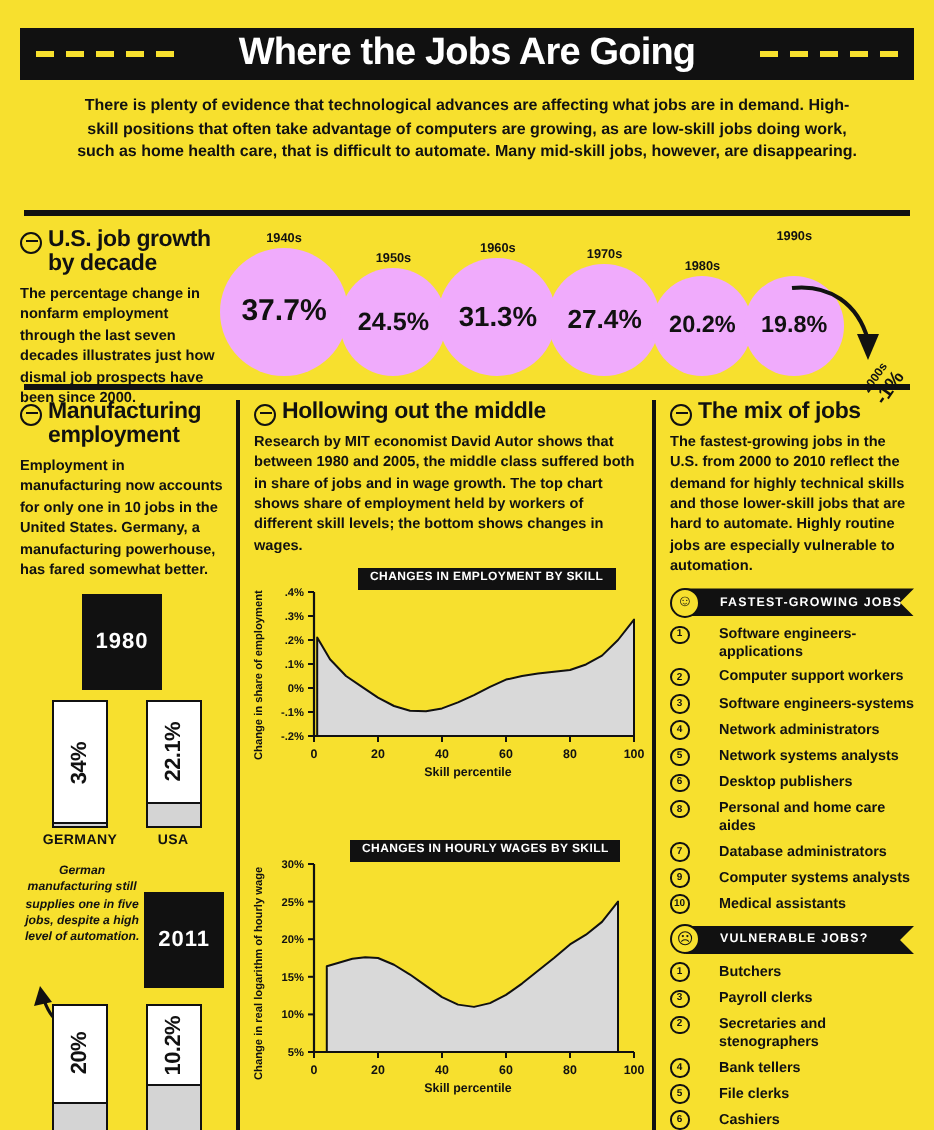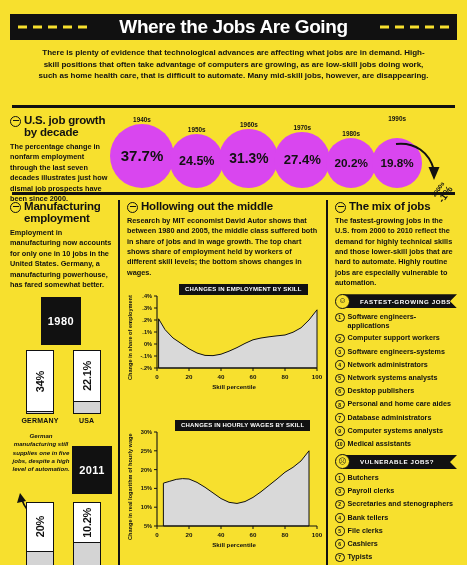--- a/index.html
+++ b/index.html
@@ -45,21 +45,21 @@
   .sec-body{font-size:7.3px;line-height:1.42;font-weight:bold;margin-top:3px;}
 
   
   .row1{display:flex;margin-top:6px;height:78px;}
   .row1-left{width:100px;flex:0 0 auto;}
   .row1-right{flex:1;position:relative;}
   .circles{position:absolute;left:0;bottom:4px;display:flex;align-items:flex-end;}
   .circ-wrap{position:relative;display:flex;flex-direction:column;align-items:center;}
   .circ-label{font-size:6.4px;font-weight:bold;margin-bottom:1px;}
   .circ{
-    border-radius:50%;background:#d946ef;display:flex;align-items:center;justify-content:center;
+    border-radius:50%;background:#f0abfc;display:flex;align-items:center;justify-content:center;
     font-weight:bold;color:#111;
   }
   .arrow-2000{position:absolute;right:2px;bottom:2px;width:62px;height:54px;}
   .lbl2000{
     position:absolute;right:2px;bottom:2px;
     transform:rotate(-55deg);transform-origin:bottom right;
     text-align:center;
   }
   .lbl2000 .d{font-size:6px;font-weight:bold;display:block;}
   .lbl2000 .v{font-size:10px;font-weight:bold;display:block;}
@@ -115,21 +115,21 @@
     position:relative;z-index:3;width:13px;height:13px;border-radius:50%;
     background:#f7e02e;border:1.4px solid #111;flex:0 0 auto;
     display:flex;align-items:center;justify-content:center;font-size:8px;line-height:1;
   }
   .ribbon-label{
     position:relative;z-index:3;color:#fff;font-size:6.2px;font-weight:bold;
     letter-spacing:0.6px;margin-left:10px;
   }
   .job-list{list-style:none;margin:4px 0 0 0;padding:0;}
   .job-list li{
-    display:flex;align-items:flex-start;gap:3px;font-size:7.2px;font-weight:bold;
+    display:flex;align-items:flex-start;gap:15px;font-size:7.2px;font-weight:bold;
     line-height:1.25;margin-bottom:3.2px;
   }
   .num{
     flex:0 0 auto;width:7.5px;height:7.5px;border-radius:50%;border:1px solid #111;
     font-size:5px;display:flex;align-items:center;justify-content:center;font-weight:bold;
     margin-top:0.5px;
   }
 </style>
 </head>
 <body>

